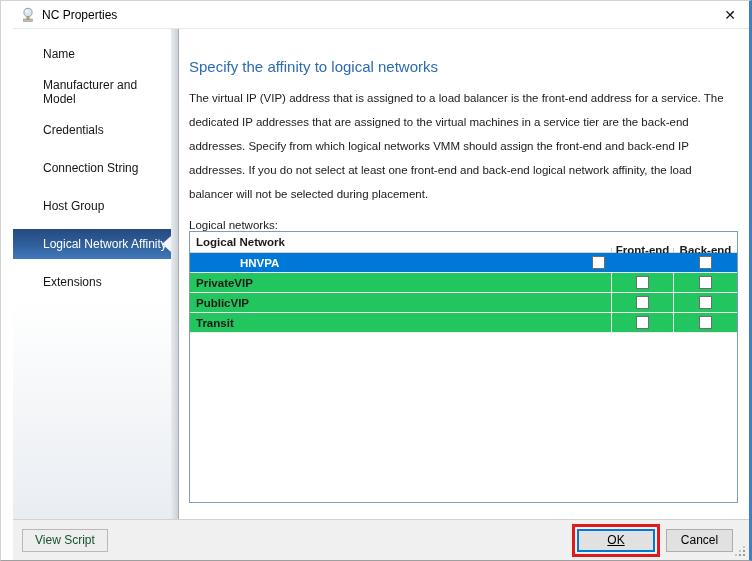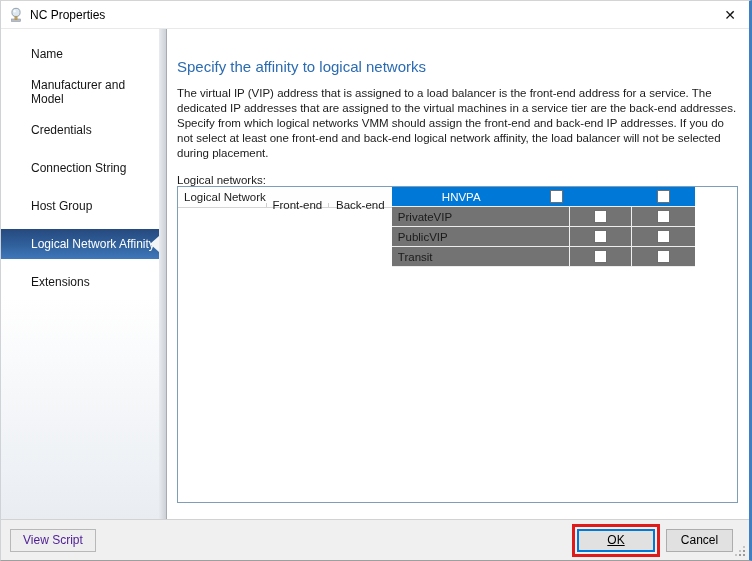--- a/index.html
+++ b/index.html
@@ -9,21 +9,21 @@
     width: 752px; height: 561px; overflow: hidden;
   }
   :root { --sel:#0078d7; --ann:#df1a1a; --head:#2b6bb2; }
 
   .dialog{
     width:752px; height:561px;
     border-top:1px solid #d4d4d4;
     border-left:1px solid #cfd2d6;
     border-right:3px solid #4080c2;
     border-bottom:1px solid #9f9f9f;
-    display:flex; flex-direction:column; background:#fff;
+    display:flex; flex-direction:column; background:#fff;padding-left:12px;
   }
 
   
   .titlebar{ height:28px; flex:none; display:flex; align-items:center; background:#fff; position:relative; border-bottom:1px solid #e9e9e9;}
   .app-icon{ width:16px; height:16px; margin:0 6px 0 7px; display:inline-block; }
   .wtitle{ font-size:12px; color:#000; }
   .close{ position:absolute; right:6px; top:2px; width:26px; height:24px; background:transparent; border:none; font-size:14px; color:#111; cursor:pointer; display:flex; align-items:center; justify-content:center;}
 
   
   .bodyrow{ flex:1; display:flex; min-height:0; }
@@ -34,43 +34,43 @@
     background:linear-gradient(180deg,#26497f 0%,#30619c 55%,#4078bb 100%);
     color:#fff;
   }
   .notch{ position:absolute; right:0; top:50%; transform:translateY(-50%);
     width:0; height:0; border-top:8px solid transparent; border-bottom:8px solid transparent; border-right:9px solid #f2f4f6; }
 
   .splitter{ width:8px; flex:none; background:linear-gradient(90deg,#e8ebee,#ccd1d7); border-right:1px solid #a6abb2; cursor:col-resize; }
 
   .content{ flex:1; min-width:0; background:#fff; padding:13px 11px 16px 10px; display:flex; flex-direction:column; }
   h1.page-title{ font-size:15px; font-weight:400; color:var(--head); margin:16px 0 11px 0; }
-  p.desc{ font-size:11.5px; line-height:15px; color:#1b1b1b; margin:0 0 13px 0; max-width:572px; }
+  p.desc{ font-size:11.5px; line-height:24px; color:#1b1b1b; margin:0 0 13px 0; max-width:572px; }
   .tlabel{ font-size:11.5px; color:#1b1b1b; margin-bottom:0; }
 
   
-  .listview{ flex:1; min-height:0; border:1px solid #7f9db9; display:flex; flex-direction:row; background:#fff; }
+  .listview{ flex:1; min-height:0; border:1px solid #7f9db9; display:flex; flex-direction:column; background:#fff;font-weight:bold; }
   .thead{ display:flex; height:21px; flex:none; border-bottom:1px solid #d5d5d5; background:#fefefe; }
   .cell{ display:flex; align-items:center; font-size:11.5px; color:#1b1b1b; }
   .cell.name{ flex:1; padding-left:6px; min-width:0; }
   .cell.fe{ width:62px; flex:none; justify-content:center; }
   .cell.be{ width:64px; flex:none; justify-content:center; }
   .thead .fe,.thead .be{ border-left:1px solid #cfcfcf;margin-top:16px; }
-  .trow{ display:flex; height:20px; flex:none; border-bottom:1px solid #ededed; background:#737373; cursor:default; }
+  .trow{ display:flex; height:20px; flex:none; border-bottom:1px solid #ededed; background:#22c55e; cursor:default; }
   .trow .fe,.trow .be{ border-left:1px solid #f0f0f0; }
   .trow.selected{ background:var(--sel); }
   .trow.selected .cell{ color:#fff;margin-left:44px; }
   .trow.selected .fe,.trow.selected .be{ border-left-color:transparent; }
   .checkbox{ width:13px; height:13px; background:#fff; border:1px solid #6e6e6e; display:inline-block; cursor:pointer; }
   .tfill{ flex:1; background:#fff; }
 
   
   .footer{ height:41px; flex:none; background:#f0f0f0; border-top:1px solid #d2d2d2; display:flex; align-items:center; justify-content:space-between; padding:0 16px 0 9px; position:relative; }
   .btn{ height:23px; min-width:67px; padding:0 12px; font-size:12px; font-family:inherit; background:#e1e1e1; border:1px solid #adadad; color:#000; cursor:pointer; }
-  .btn.disabled{ background:#eeeeee; border-color:#b8b8b8; color:#4c1d95; cursor:default; }
+  .btn.disabled{ background:#eeeeee; border-color:#b8b8b8; color:#14532d; cursor:default; }
   .btn.ok{ width:78px; border:1px solid #0078d7; box-shadow: inset 0 0 0 1px #0078d7; text-decoration: underline; }
   .right{ display:flex; align-items:center; gap:6px; }
   .annotation{ border:3px solid var(--ann); padding:2px; display:flex; align-items:center; }
   .grip{ position:absolute; right:3px; bottom:3px; width:12px; height:12px; cursor:nwse-resize; }
   .grip::after{ content:""; position:absolute; right:1px; bottom:1px; width:2px; height:2px; background:#9b9b9b;
     box-shadow:-4px 0 #9b9b9b, -8px 0 #c4c4c4, 0 -4px #9b9b9b, -4px -4px #c4c4c4, 0 -8px #c4c4c4; }
 </style>
 </head>
 <body>
 

